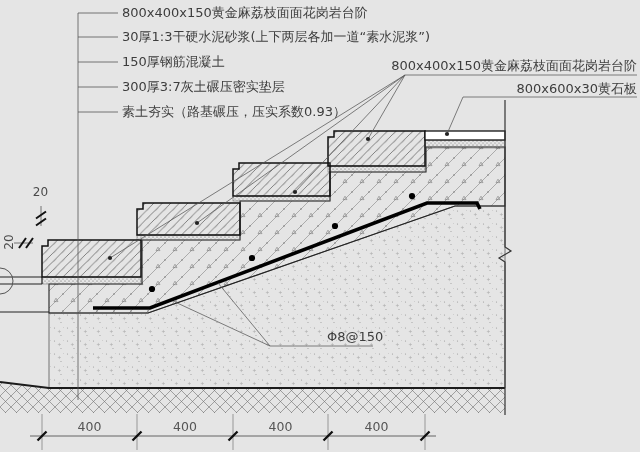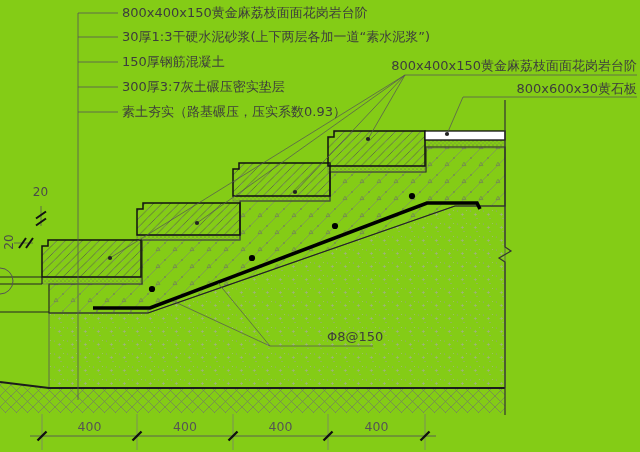--- a/index.html
+++ b/index.html
@@ -1,17 +1,17 @@
 <!DOCTYPE html>
 <html><head>
 <meta charset="utf-8">
 <style>
   html,body{margin:0;padding:0;background:#ffffff;}
   .canvas{
-    position:relative;width:640px;height:452px;background:#84cc16;overflow:hidden;
+    position:relative;width:640px;height:452px;background:#e5e5e5;overflow:hidden;
     font-family:"DejaVu Sans","Liberation Sans",sans-serif;
   }
   svg text{
     font-family:"DejaVu Sans","Liberation Sans",sans-serif;
     fill:#3d3d3d;
   }
   .t-note{font-size:13px;}
   .t-dim{font-size:12.5px;fill:#555555;}
   .t-small{font-size:12px;fill:#4a4a4a;}
 </style>

